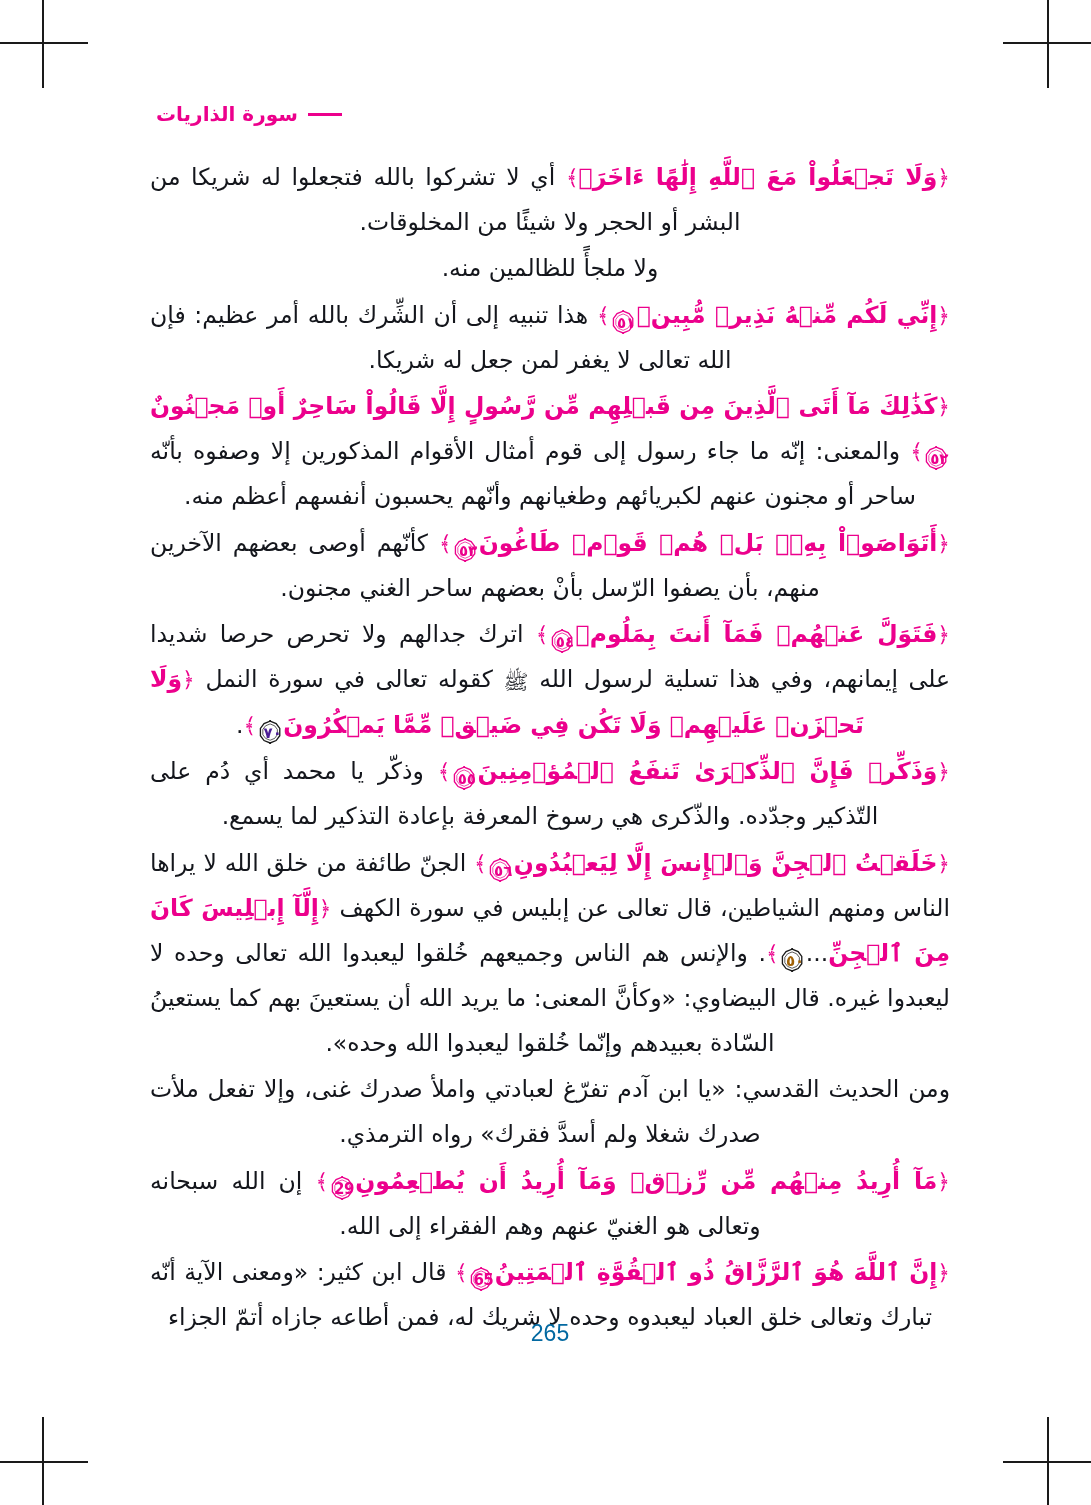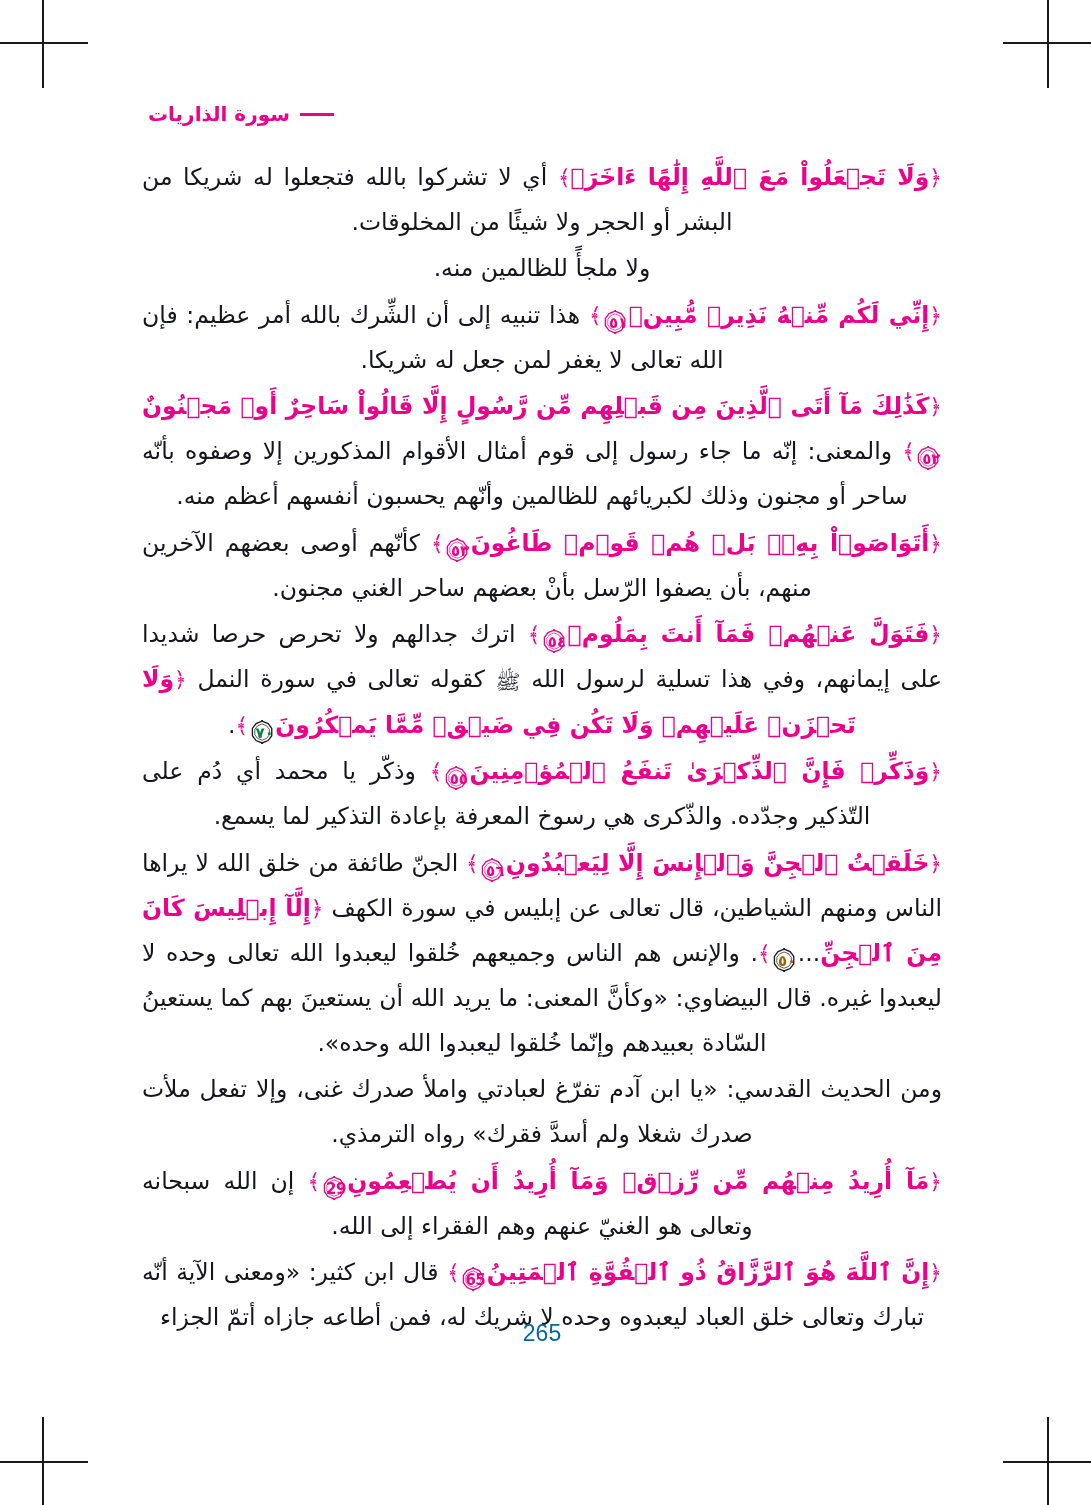--- a/index.html
+++ b/index.html
@@ -25,21 +25,21 @@
   .crop-tr-v { right: 42px; top: 0; }
   .crop-tr-h { right: 0;    top: 42px; }
   .crop-bl-v { left: 42px;  bottom: 0; }
   .crop-bl-h { left: 0;     bottom: 42px; }
   .crop-br-v { right: 42px; bottom: 0; }
   .crop-br-h { right: 0;    bottom: 42px; }
 
   
   .page {
     position: absolute;
-    left: 142px;
+    left: 150px;
     top: 95px;
     width: 800px;
     height: 1290px;
   }
 
   
   .header {
     display: flex;
     flex-direction: row-reverse;
     align-items: center;
@@ -172,40 +172,40 @@
               <polygon points="20,6.5 27.5,9.6 32,15.6 32,24.4 27.5,30.4 20,33.5 12.5,30.4 8,24.4 8,15.6 12.5,9.6" fill="none" stroke="#EC008C" stroke-width="1.2"></polygon>
               <circle cx="20" cy="1.5" r="1.6" fill="#EC008C"></circle>
               <circle cx="20" cy="38.5" r="1.6" fill="#EC008C"></circle>
             </svg><span>٥١</span></span><span class="brk">﴾</span></span> <span>هذا تنبيه إلى أن الشِّرك بالله أمر عظيم: فإن الله تعالى لا يغفر لمن جعل له شريكا.</span></p>
 
     <p class="para"><span class="ayah"><span class="brk">﴿</span><span class="ayah-text">كَذَٰلِكَ مَآ أَتَى ٱلَّذِينَ مِن قَبۡلِهِم مِّن رَّسُولٍ إِلَّا قَالُواْ سَاحِرٌ أَوۡ مَجۡنُونٌ</span><span class="ayah-num"><svg viewBox="0 0 40 40" aria-hidden="true">
               <polygon points="20,2 30,6 36,14 36,26 30,34 20,38 10,34 4,26 4,14 10,6" fill="none" stroke="#EC008C" stroke-width="2.2"></polygon>
               <polygon points="20,6.5 27.5,9.6 32,15.6 32,24.4 27.5,30.4 20,33.5 12.5,30.4 8,24.4 8,15.6 12.5,9.6" fill="none" stroke="#EC008C" stroke-width="1.2"></polygon>
               <circle cx="20" cy="1.5" r="1.6" fill="#EC008C"></circle>
               <circle cx="20" cy="38.5" r="1.6" fill="#EC008C"></circle>
-            </svg><span>٥٢</span></span><span class="brk">﴾</span></span> <span>والمعنى: إنّه ما جاء رسول إلى قوم أمثال الأقوام المذكورين إلا وصفوه بأنّه ساحر أو مجنون وذلك لكبريائهم للظالمين وأنّهم يحسبون أنفسهم أعظم منه.</span></p>
+            </svg><span>٥٢</span></span><span class="brk">﴾</span></span> <span>والمعنى: إنّه ما جاء رسول إلى قوم أمثال الأقوام المذكورين إلا وصفوه بأنّه ساحر أو مجنون عنهم لكبريائهم وطغيانهم وأنّهم يحسبون أنفسهم أعظم منه.</span></p>
 
     <p class="para"><span class="ayah"><span class="brk">﴿</span><span class="ayah-text">أَتَوَاصَوۡاْ بِهِۦۚ بَلۡ هُمۡ قَوۡمٞ طَاغُونَ</span><span class="ayah-num"><svg viewBox="0 0 40 40" aria-hidden="true">
               <polygon points="20,2 30,6 36,14 36,26 30,34 20,38 10,34 4,26 4,14 10,6" fill="none" stroke="#EC008C" stroke-width="2.2"></polygon>
               <polygon points="20,6.5 27.5,9.6 32,15.6 32,24.4 27.5,30.4 20,33.5 12.5,30.4 8,24.4 8,15.6 12.5,9.6" fill="none" stroke="#EC008C" stroke-width="1.2"></polygon>
               <circle cx="20" cy="1.5" r="1.6" fill="#EC008C"></circle>
               <circle cx="20" cy="38.5" r="1.6" fill="#EC008C"></circle>
             </svg><span>٥٣</span></span><span class="brk">﴾</span></span> <span>كأنّهم أوصى بعضهم الآخرين منهم، بأن يصفوا الرّسل بأنْ بعضهم ساحر الغني مجنون.</span></p>
 
     <p class="para"><span class="ayah"><span class="brk">﴿</span><span class="ayah-text">فَتَوَلَّ عَنۡهُمۡ فَمَآ أَنتَ بِمَلُومٖ</span><span class="ayah-num"><svg viewBox="0 0 40 40" aria-hidden="true">
               <polygon points="20,2 30,6 36,14 36,26 30,34 20,38 10,34 4,26 4,14 10,6" fill="none" stroke="#EC008C" stroke-width="2.2"></polygon>
               <polygon points="20,6.5 27.5,9.6 32,15.6 32,24.4 27.5,30.4 20,33.5 12.5,30.4 8,24.4 8,15.6 12.5,9.6" fill="none" stroke="#EC008C" stroke-width="1.2"></polygon>
               <circle cx="20" cy="1.5" r="1.6" fill="#EC008C"></circle>
               <circle cx="20" cy="38.5" r="1.6" fill="#EC008C"></circle>
             </svg><span>٥٤</span></span><span class="brk">﴾</span></span> <span>اترك جدالهم ولا تحرص حرصا شديدا على إيمانهم، وفي هذا تسلية لرسول الله</span> <span class="salawat">ﷺ</span> <span>كقوله تعالى في سورة النمل</span> <span class="ayah"><span class="brk">﴿</span><span class="ayah-text">وَلَا تَحۡزَنۡ عَلَيۡهِمۡ وَلَا تَكُن فِي ضَيۡقٖ مِّمَّا يَمۡكُرُونَ</span><span class="ayah-num"><svg viewBox="0 0 40 40" aria-hidden="true">
               <polygon points="20,2 30,6 36,14 36,26 30,34 20,38 10,34 4,26 4,14 10,6" fill="none" stroke="#1a1a1a" stroke-width="2.2"></polygon>
               <polygon points="20,6.5 27.5,9.6 32,15.6 32,24.4 27.5,30.4 20,33.5 12.5,30.4 8,24.4 8,15.6 12.5,9.6" fill="none" stroke="#1a1a1a" stroke-width="1.2"></polygon>
               <circle cx="20" cy="1.5" r="1.6" fill="#1a1a1a"></circle>
               <circle cx="20" cy="38.5" r="1.6" fill="#1a1a1a"></circle>
-            </svg><span style="color:#15803d">٧٠</span></span><span class="brk">﴾</span></span><span>.</span></p>
+            </svg><span style="color:#4c1d95">٧٠</span></span><span class="brk">﴾</span></span><span>.</span></p>
 
     <p class="para"><span class="ayah"><span class="brk">﴿</span><span class="ayah-text">وَذَكِّرۡ فَإِنَّ ٱلذِّكۡرَىٰ تَنفَعُ ٱلۡمُؤۡمِنِينَ</span><span class="ayah-num"><svg viewBox="0 0 40 40" aria-hidden="true">
               <polygon points="20,2 30,6 36,14 36,26 30,34 20,38 10,34 4,26 4,14 10,6" fill="none" stroke="#EC008C" stroke-width="2.2"></polygon>
               <polygon points="20,6.5 27.5,9.6 32,15.6 32,24.4 27.5,30.4 20,33.5 12.5,30.4 8,24.4 8,15.6 12.5,9.6" fill="none" stroke="#EC008C" stroke-width="1.2"></polygon>
               <circle cx="20" cy="1.5" r="1.6" fill="#EC008C"></circle>
               <circle cx="20" cy="38.5" r="1.6" fill="#EC008C"></circle>
             </svg><span>٥٥</span></span><span class="brk">﴾</span></span> <span>وذكّر يا محمد أي دُم على التّذكير وجدّده. والذّكرى هي رسوخ المعرفة بإعادة التذكير لما يسمع.</span></p>
 
     <p class="para"><span class="ayah"><span class="brk">﴿</span><span class="ayah-text">خَلَقۡتُ ٱلۡجِنَّ وَٱلۡإِنسَ إِلَّا لِيَعۡبُدُونِ</span><span class="ayah-num"><svg viewBox="0 0 40 40" aria-hidden="true">
               <polygon points="20,2 30,6 36,14 36,26 30,34 20,38 10,34 4,26 4,14 10,6" fill="none" stroke="#EC008C" stroke-width="2.2"></polygon>

